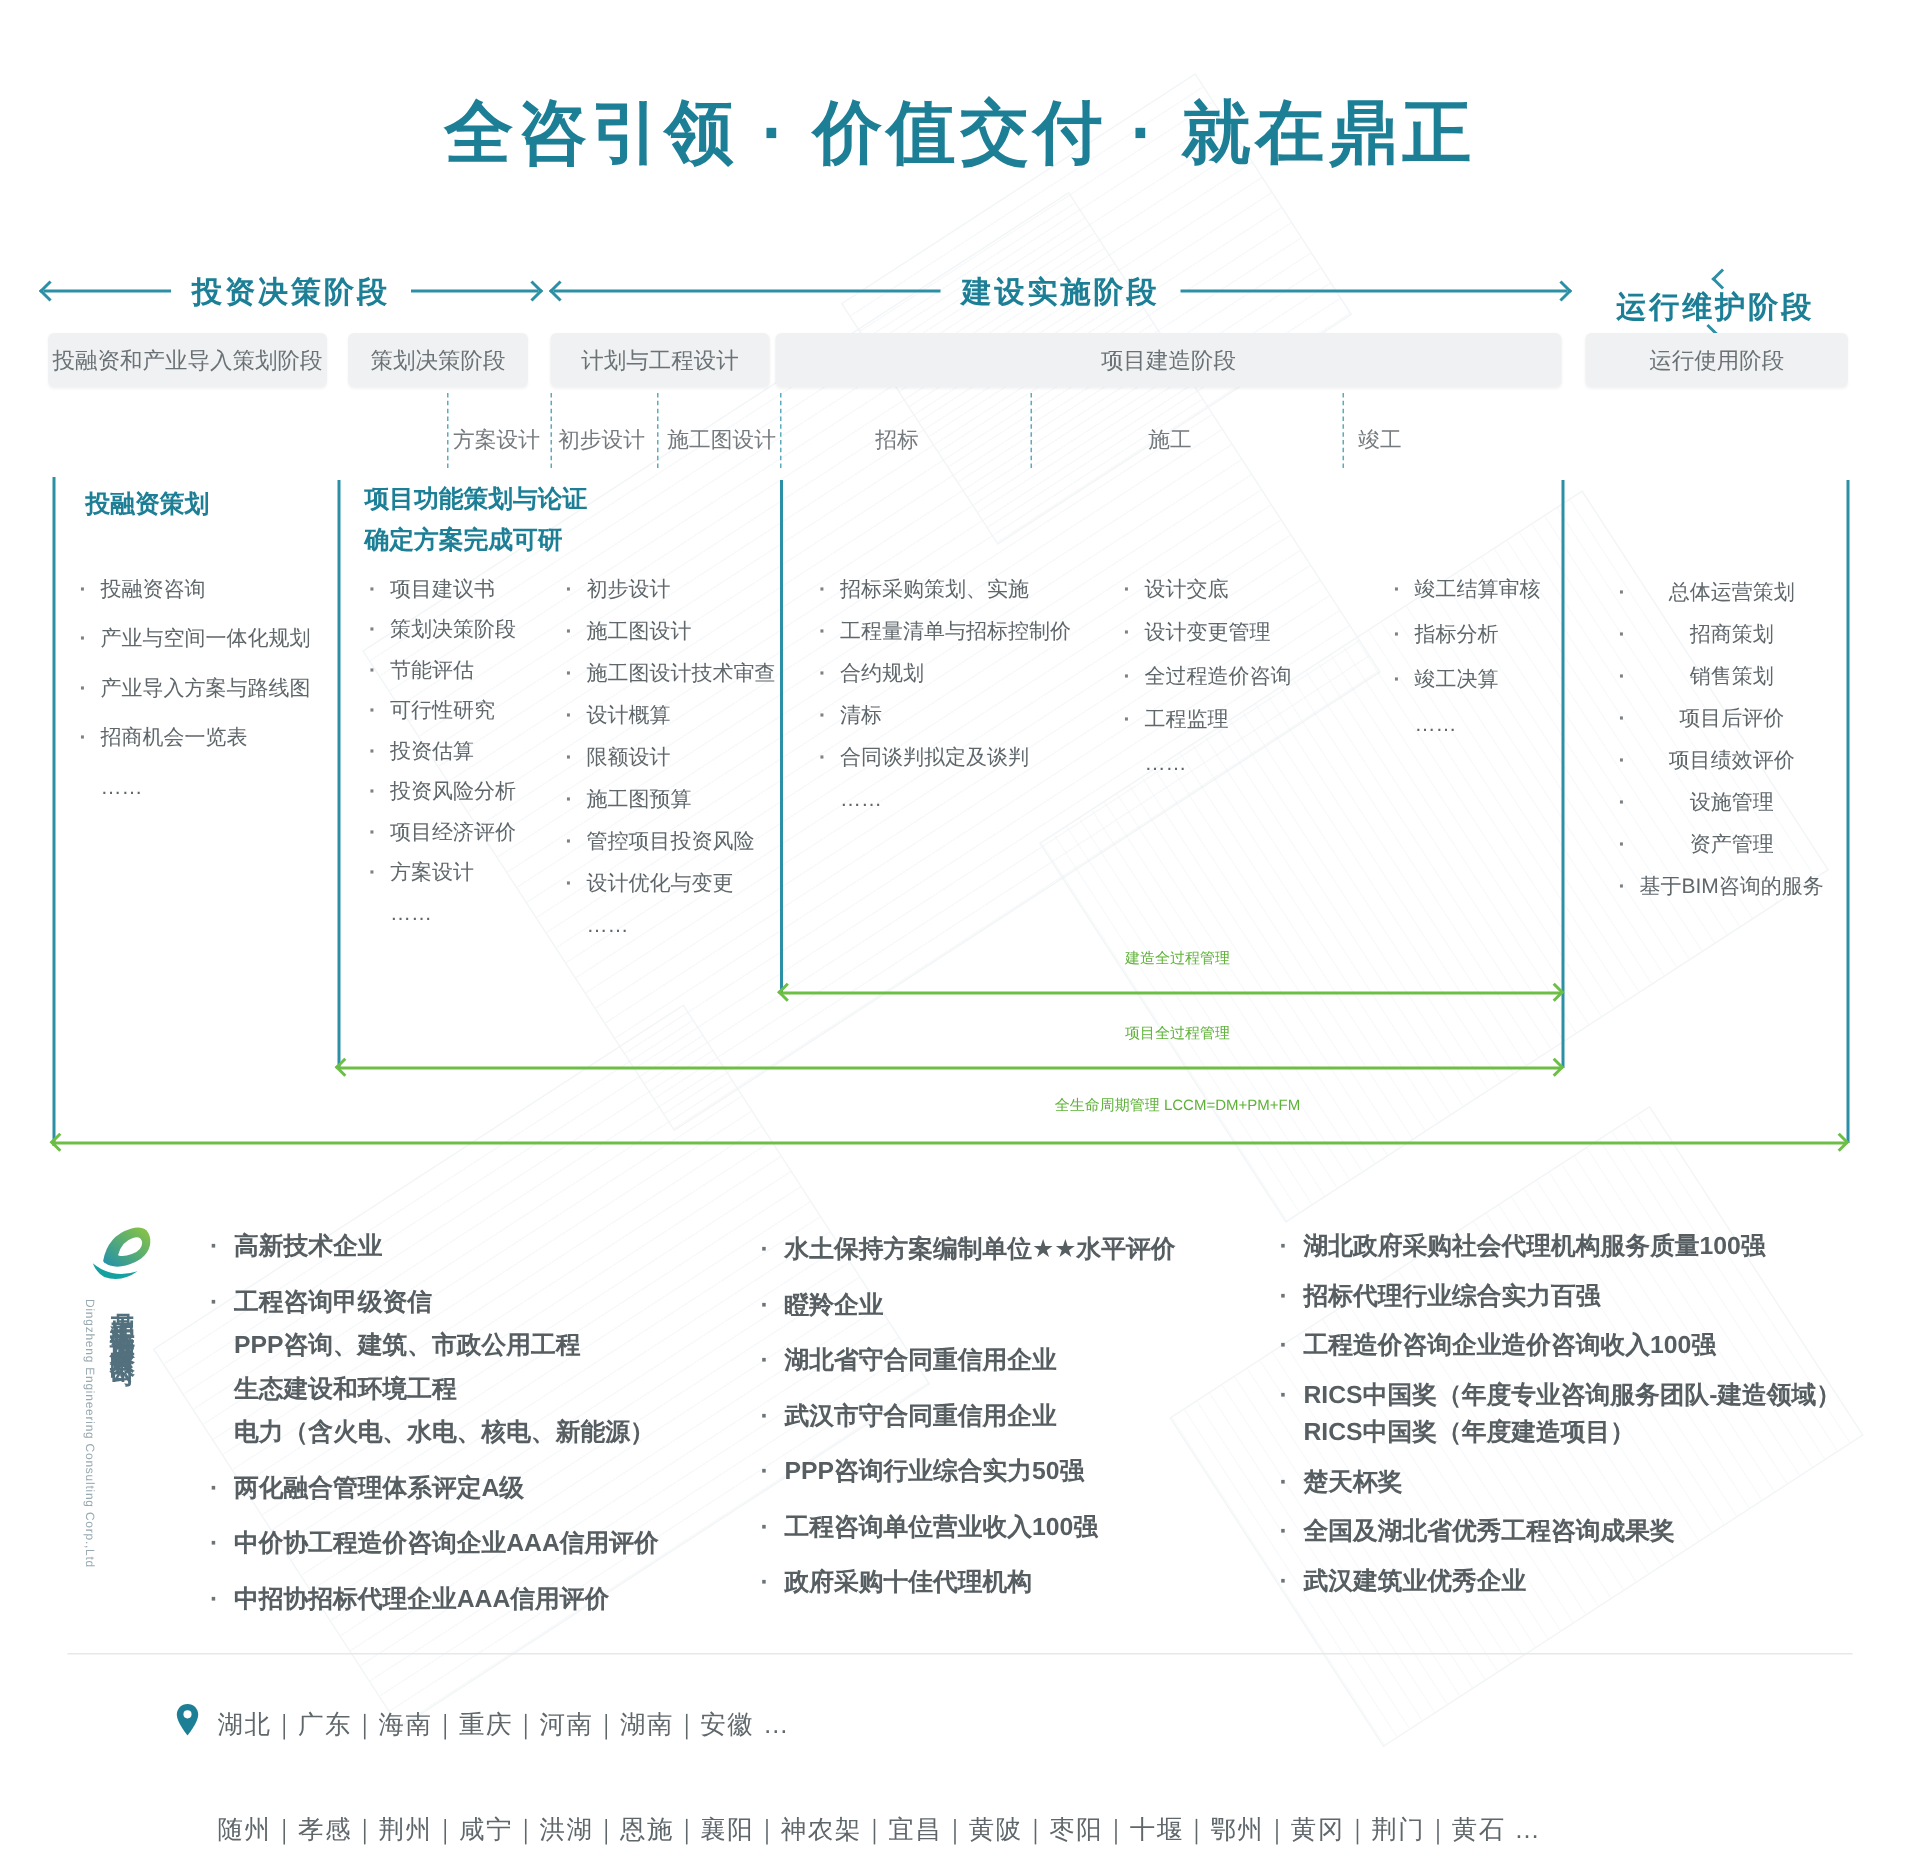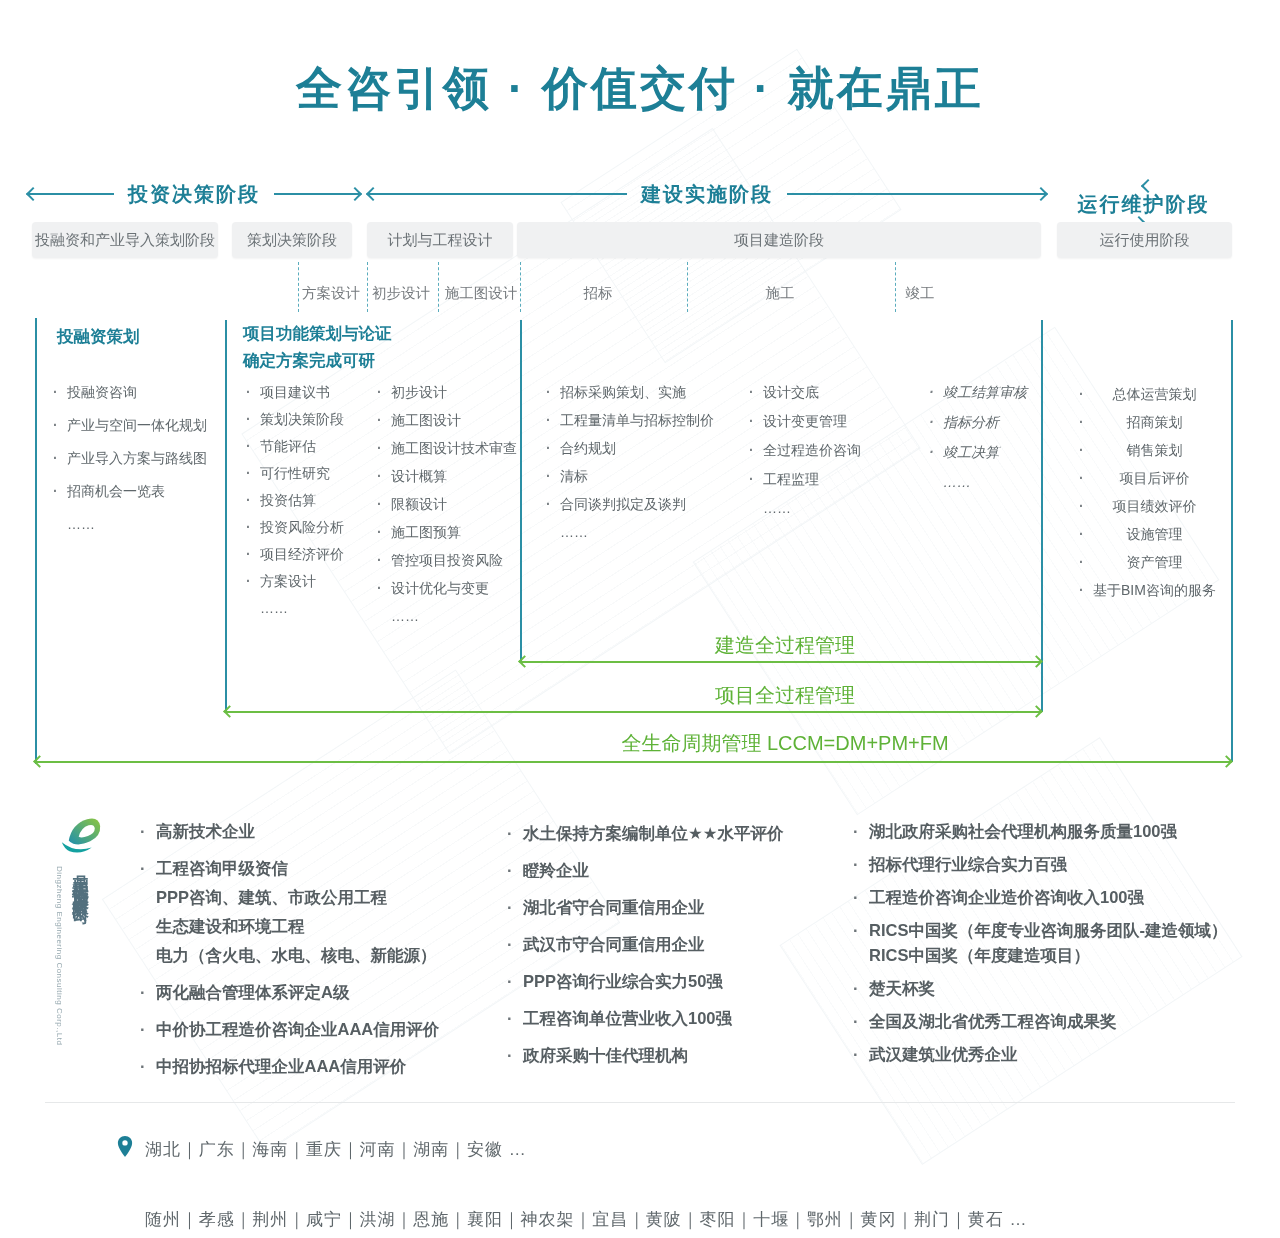--- a/index.html
+++ b/index.html
@@ -47,24 +47,24 @@
   .col-head{position:absolute;color:var(--teal);font-weight:bold;font-size:16.5px;
             line-height:27px;white-space:nowrap;}
   .blist{position:absolute;margin:0;padding:0;list-style:none;font-size:14px;color:var(--txt);}
   .blist li{position:relative;padding-left:15px;line-height:20px;white-space:nowrap;}
   .blist li::before{content:"·";position:absolute;left:1px;font-weight:bold;color:#7c8286;}
   .blist li.nob::before{content:"";}
   .p33 li{margin-bottom:13px;}
   .p27 li{margin-bottom:7px;}
   .p28 li{margin-bottom:8px;}
   .p29 li{margin-bottom:9px;}
-  .p30 li{margin-bottom:10px;font-style:italic;}
+  .p30 li{margin-bottom:10px;}
   
   .mlabel{position:absolute;transform:translateX(-50%);color:var(--green-text);
-          font-size:20px;white-space:nowrap;}
+          font-size:10px;white-space:nowrap;}
   .garrow{position:absolute;height:2px;background:var(--green);}
   .garrow::before,.garrow::after{content:"";position:absolute;top:-4px;width:9px;height:9px;box-sizing:border-box;
           border-left:2px solid var(--green);border-bottom:2px solid var(--green);}
   .garrow::before{left:-1px;transform:rotate(45deg);}
   .garrow::after{right:-1px;transform:rotate(225deg);}
   
   .divider{position:absolute;left:45px;top:1102px;width:1190px;height:1px;background:#e6e8e9;}
   
   .logo{position:absolute;left:58px;top:812px;width:46px;height:48px;}
   .company-cn{position:absolute;left:70px;top:862px;writing-mode:vertical-rl;

